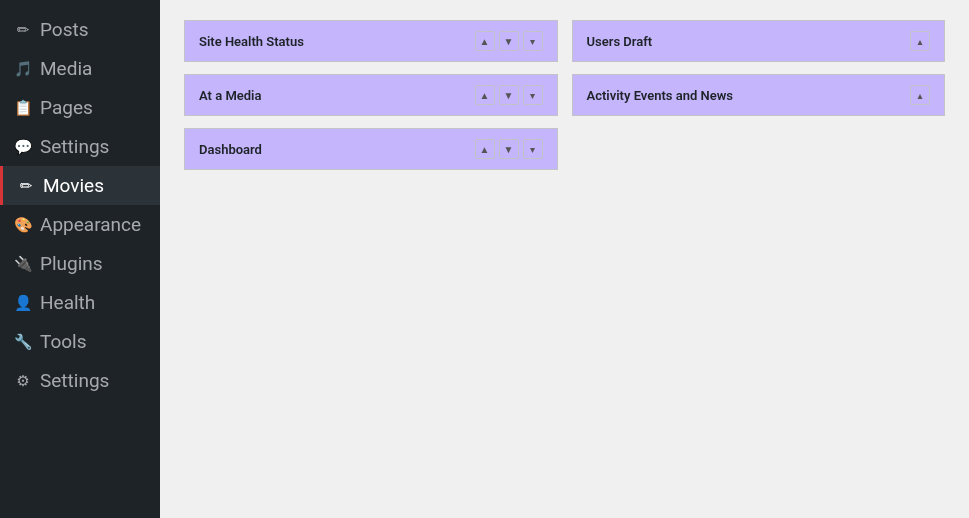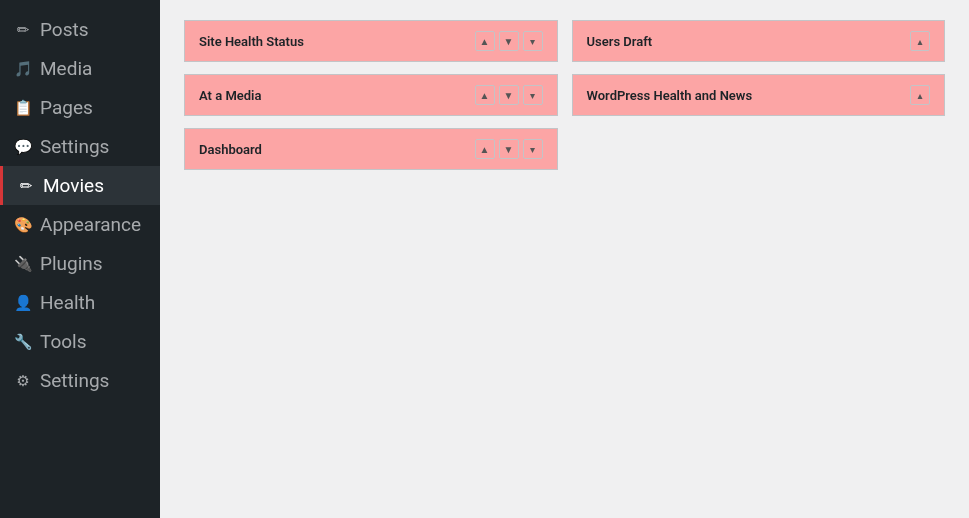--- a/index.html
+++ b/index.html
@@ -48,21 +48,21 @@
     }
 
     .page-title {
       font-size: 23px;
       font-weight: 400;
       color: #1d2327;
       margin-bottom: 18px;
     }
 
     .widget-box {
-      background: #fca5a5;
+      background: #c4b5fd;
       border: 1px solid #c3c4c7;
       margin-bottom: 12px;
       display: flex;
       align-items: center;
       justify-content: space-between;
       padding: 10px 14px;
       height: 42px;
     }
 
     .widget-title {
@@ -175,20 +175,20 @@
     </div>
 
     <div>
       <div class="widget-box">
         <span class="widget-title">Users Draft</span>
         <div class="widget-controls">
           <button class="widget-btn">▴</button>
         </div>
       </div>
       <div class="widget-box">
-        <span class="widget-title">WordPress Health and News</span>
+        <span class="widget-title">Activity Events and News</span>
         <div class="widget-controls">
           <button class="widget-btn">▴</button>
         </div>
       </div>
     </div>
   </div>
 </div>
 
 </body></html>

